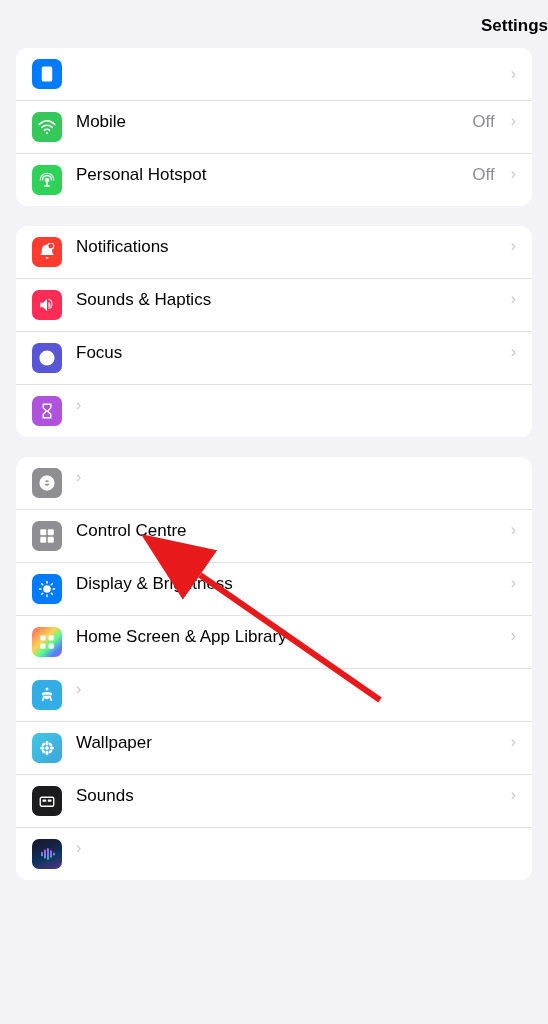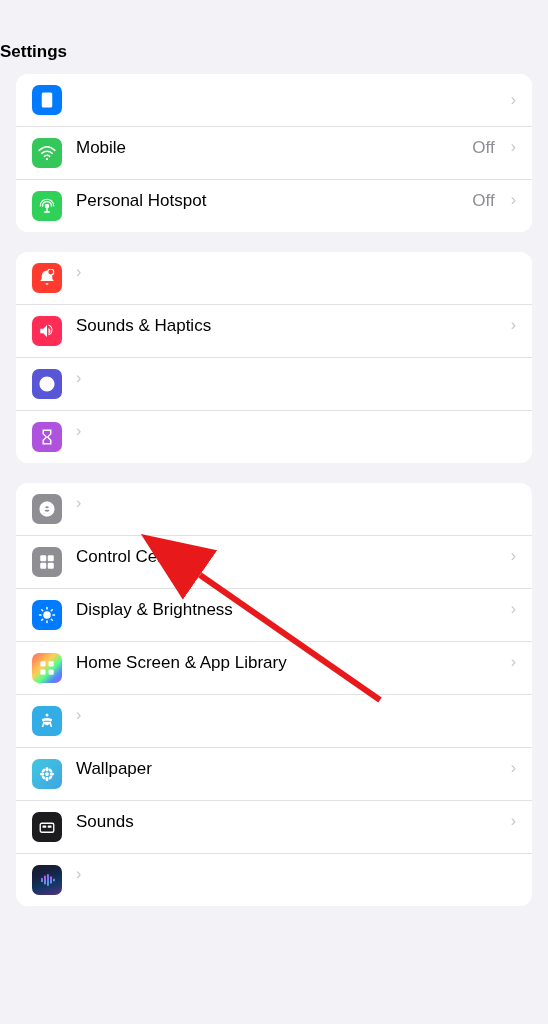--- a/index.html
+++ b/index.html
@@ -5,27 +5,26 @@
   <style>
     * { margin: 0; padding: 0; box-sizing: border-box; }
     body {
       background: #f2f2f7;
       font-family: -apple-system, 'SF Pro Text', 'Helvetica Neue', sans-serif;
       width: 548px;
       min-height: 1024px;
       overflow-x: hidden;
     }
     .page-title {
-      text-align: left;
+      text-align: right;
       font-size: 17px;
       font-weight: 600;
       padding: 16px 0 12px;
       color: #000;
       background: #f2f2f7;
-      margin-top: 26px;
     }
     .settings-group {
       background: #fff;
       border-radius: 12px;
       margin: 0 16px 20px;
       overflow: hidden;
     }
     .settings-row {
       display: flex;
       align-items: flex-start;
@@ -153,20 +152,21 @@
 
 <div class="settings-group">
   <div class="settings-row">
     <div class="icon-wrap bg-red">
       <svg viewBox="0 0 24 24" fill="white" width="20" height="20">
         <path d="M12 2a7 7 0 0 0-7 7v4l-2 3h18l-2-3V9a7 7 0 0 0-7-7z" fill="white"></path>
         <path d="M10 19a2 2 0 0 0 4 0" fill="white"></path>
         <circle cx="17" cy="4" r="4" fill="#ff3b30" stroke="white" stroke-width="1.5"></circle>
       </svg>
     </div>
+    <span class="row-label">Notifications</span>
     <span class="chevron">›</span>
   </div>
 
   <div class="settings-row">
     <div class="icon-wrap bg-pink">
       <svg viewBox="0 0 24 24" fill="white" width="20" height="20">
         <path d="M3 9v6h4l5 5V4L7 9H3z" fill="white"></path>
         <path d="M16.5 12c0-1.8-1-3.3-2.5-4.1v8.2c1.5-.8 2.5-2.3 2.5-4.1z" fill="white"></path>
         <path d="M14 3.2v1.5c2.3.9 4 3.2 4 5.8s-1.7 4.9-4 5.8v1.5c3.1-1 5.3-3.8 5.3-7.3S17.1 4.2 14 3.2z" fill="white"></path>
       </svg>
@@ -177,20 +177,21 @@
 
   <div class="settings-row">
     <div class="icon-wrap bg-purple">
       <svg viewBox="0 0 24 24" fill="white" width="20" height="20">
         <path d="M21 12.5A9 9 0 1 1 12 3.5a9 9 0 0 1 9 9z" fill="none" stroke="white" stroke-width="0"></path>
         <path fill="white" d="M12 2C6.48 2 2 6.48 2 12s4.48 10 10 10 10-4.48 10-10S17.52 2 12 2zm-1 14.5v-9l7 4.5-7 4.5z"></path>
 
         <path d="M12 3a9 9 0 1 0 9 9c-1 0-3.5-.5-5-2.5C14.5 8 14 5.5 12 3z" fill="white"></path>
       </svg>
     </div>
+    <span class="row-label">Focus</span>
     <span class="chevron">›</span>
   </div>
 
   <div class="settings-row">
     <div class="icon-wrap bg-purple2">
       <svg viewBox="0 0 24 24" fill="white" width="20" height="20">
 
         <path d="M6 2v6l4 4-4 4v6h12v-6l-4-4 4-4V2H6zm10 14.5V20H8v-3.5l4-4 4 4zM8 4h8v3.5l-4 4-4-4V4z" fill="white"></path>
       </svg>
     </div>

